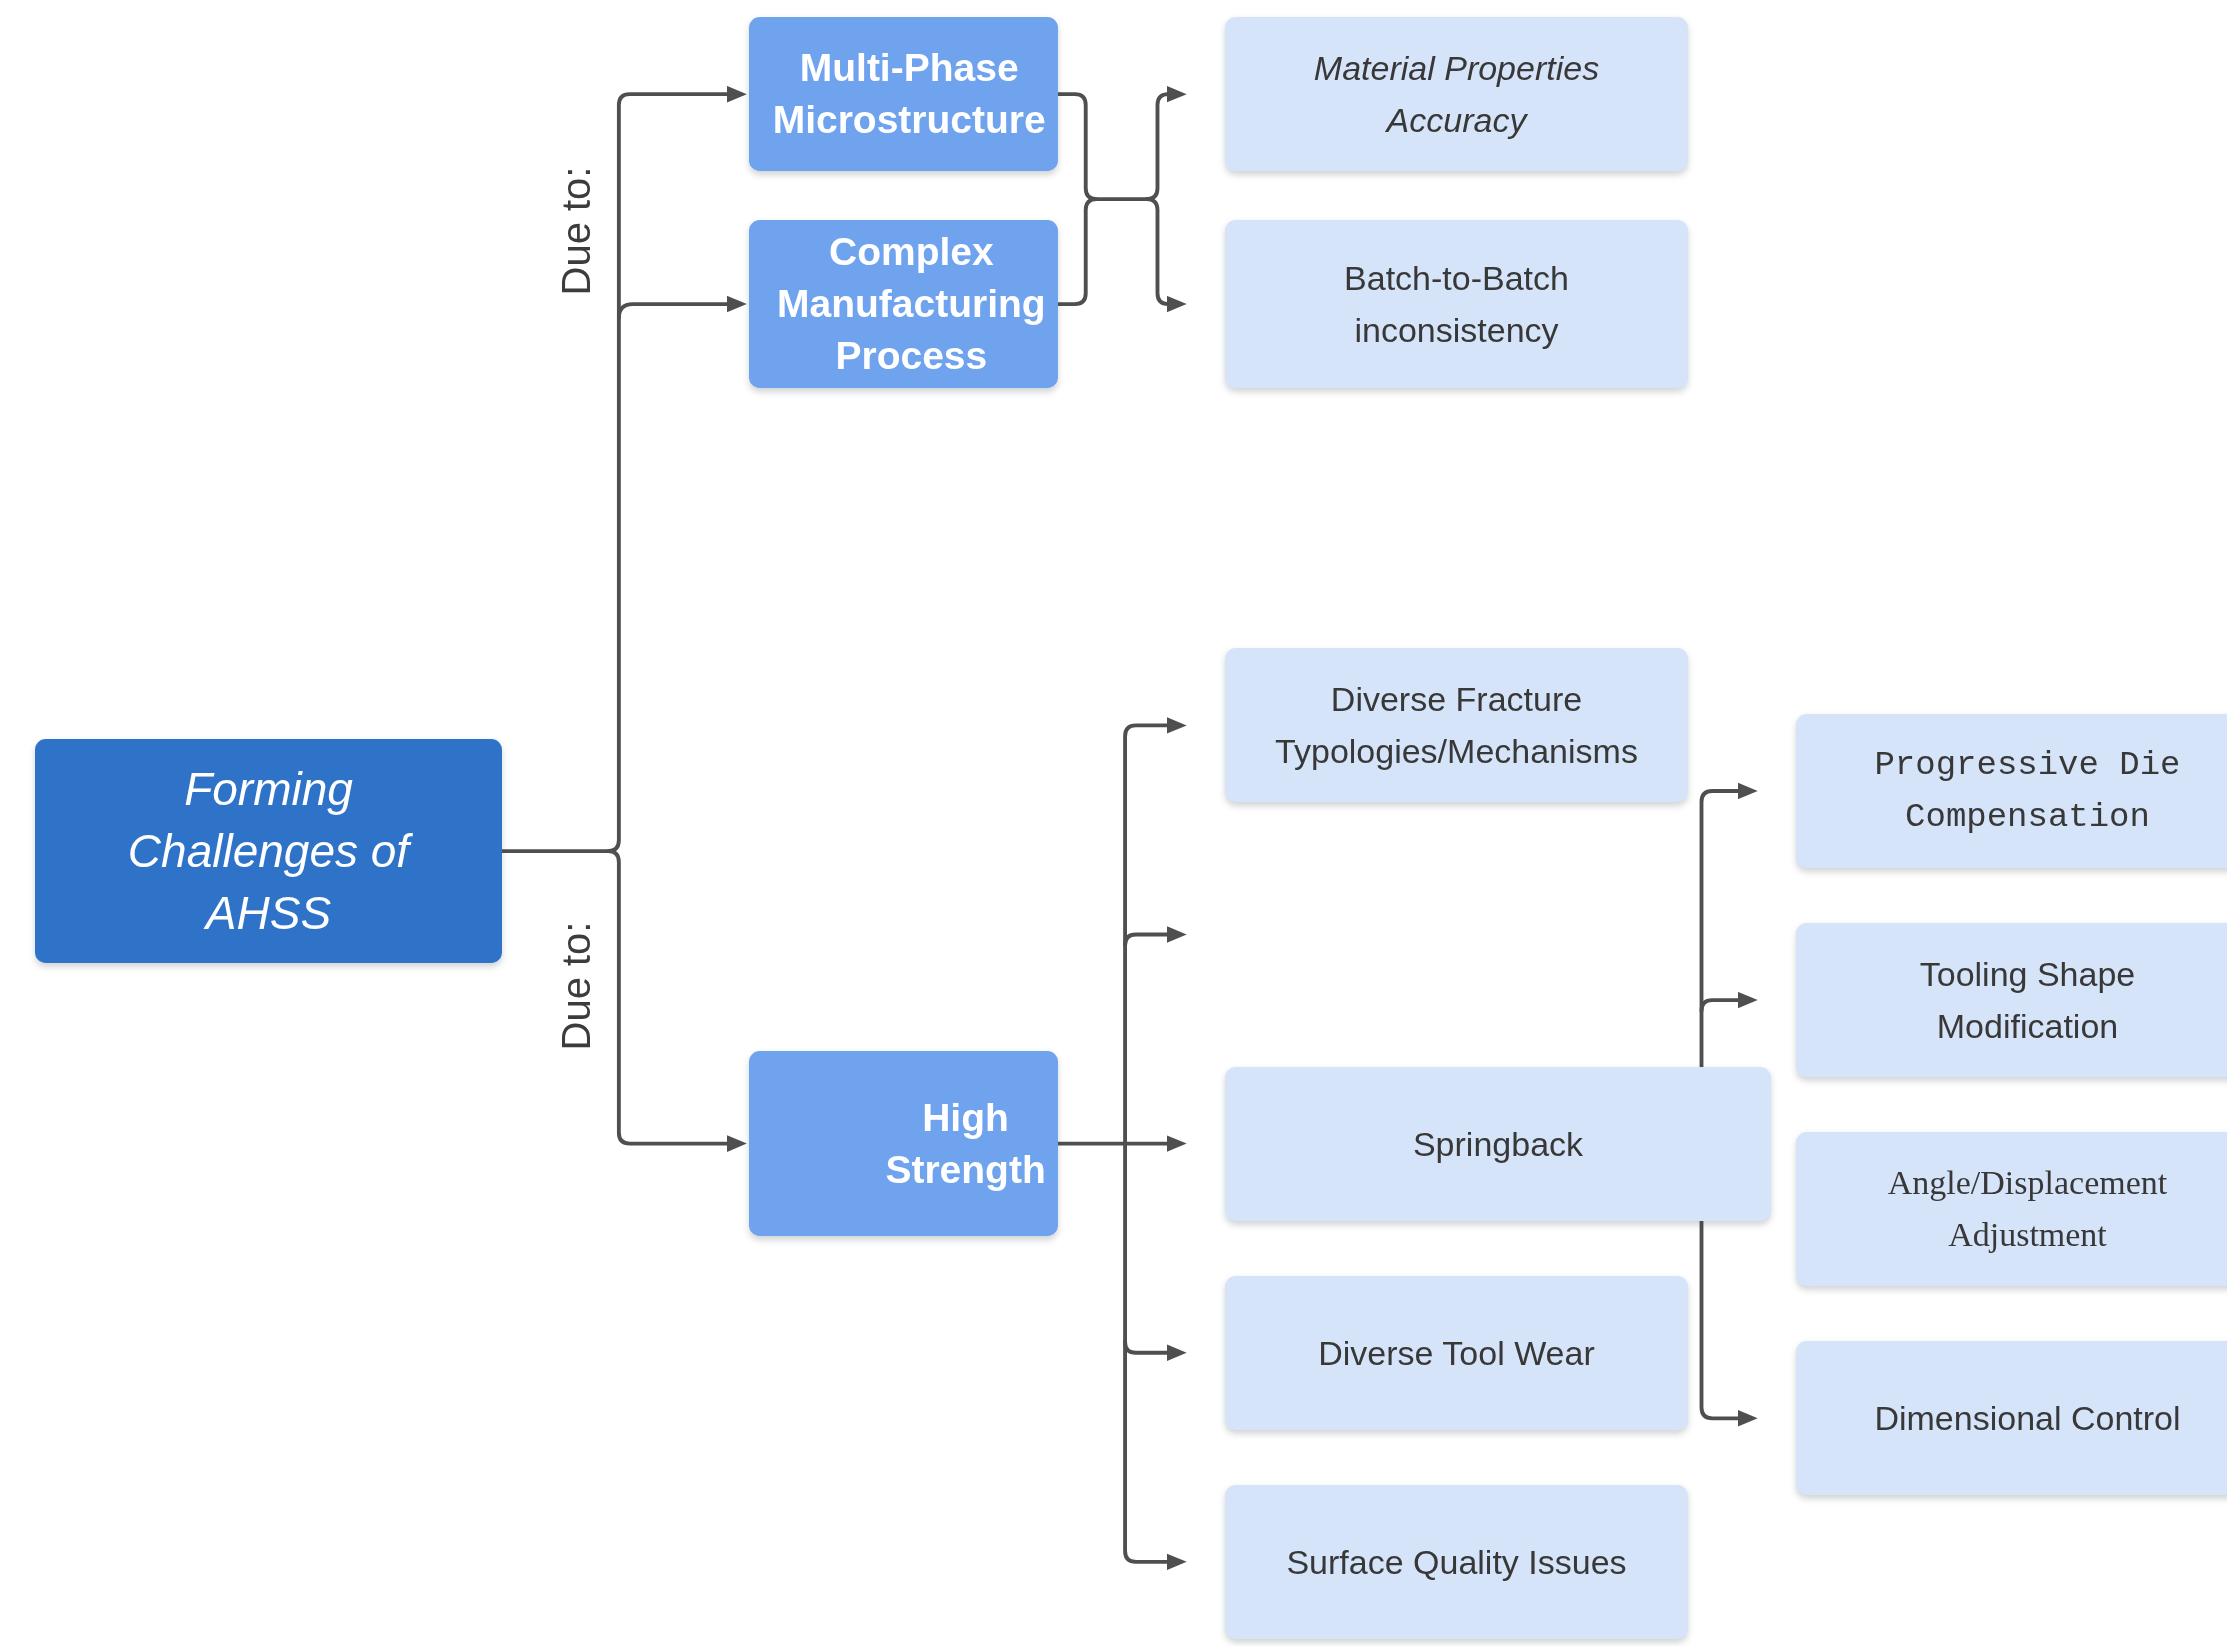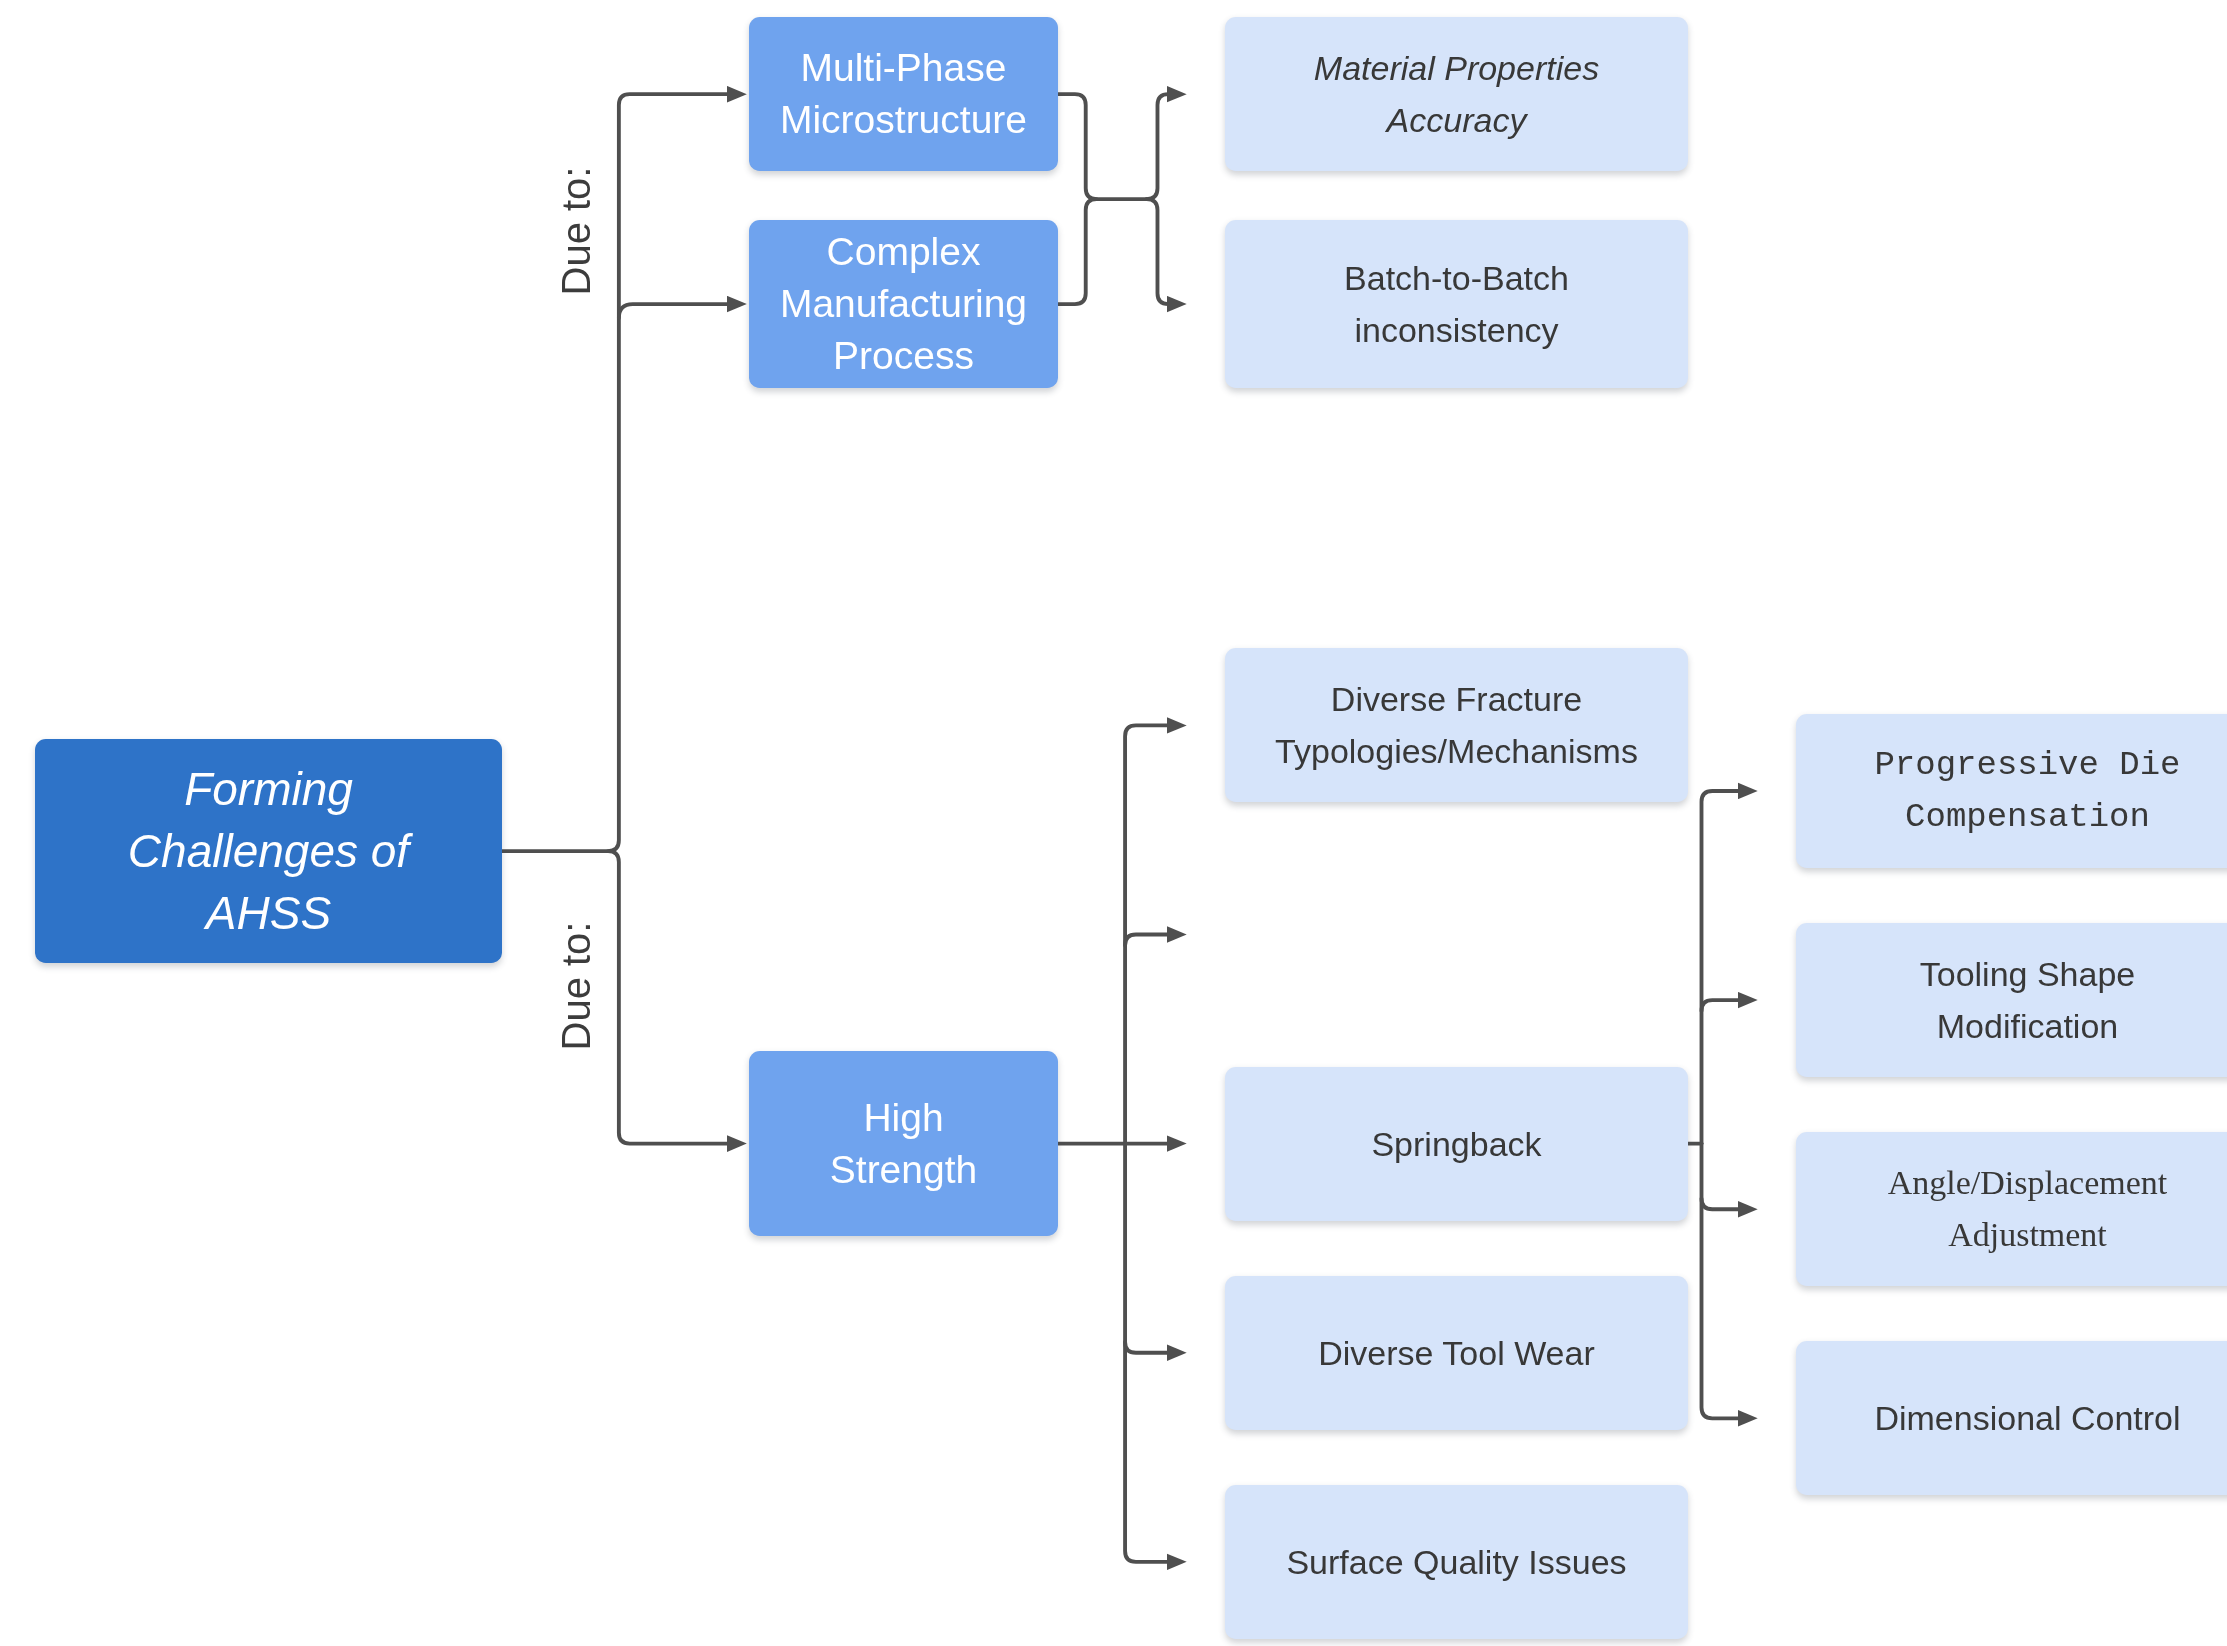--- a/index.html
+++ b/index.html
@@ -45,21 +45,22 @@
     font-size: 46px;
     line-height: 62px;
     font-style: italic;
     margin-left: 12px;
   }
   .node.cause {
     background: var(--cause-fill, #6FA3EE);
     color: var(--cause-text, #FFFFFF);
     font-size: 39px;
     line-height: 52px;
-    font-weight: normal;
+    font-weight: bold;
+    justify-content: flex-end;
   }
   .node.effect {
     background: var(--effect-fill, #D6E4FA);
     color: var(--effect-text, #383838);
     font-size: 34px;
     line-height: 52px;
     margin-left: 36px;
   }
   .node.effect.italic .lbl { font-style: italic; }
   .rot-label {
@@ -135,21 +136,21 @@
 Accuracy</span>
   </div>
   <div class="node effect" style="left:1189px; top:220px; width:463px; height:168px;">
     <span class="lbl">Batch-to-Batch
 inconsistency</span>
   </div>
   <div class="node effect" style="left:1189px; top:648px; width:463px; height:154px;">
     <span class="lbl">Diverse Fracture
 Typologies/Mechanisms</span>
   </div>
-  <div class="node effect" style="left:1189px; top:1067px; width:463px; height:154px;">
+  <div class="node effect" style="left:1189px; top:1067px; width:546px; height:154px;">
     <span class="lbl">Springback</span>
   </div>
   <div class="node effect" style="left:1189px; top:1276px; width:463px; height:154px;">
     <span class="lbl">Diverse Tool Wear</span>
   </div>
   <div class="node effect" style="left:1189px; top:1485px; width:463px; height:154px;">
     <span class="lbl">Surface Quality Issues</span>
   </div>
 
   <div class="node effect" style="left:1760px; top:714px; width:463px; height:154px;font-family:Liberation Mono, monospace;">

